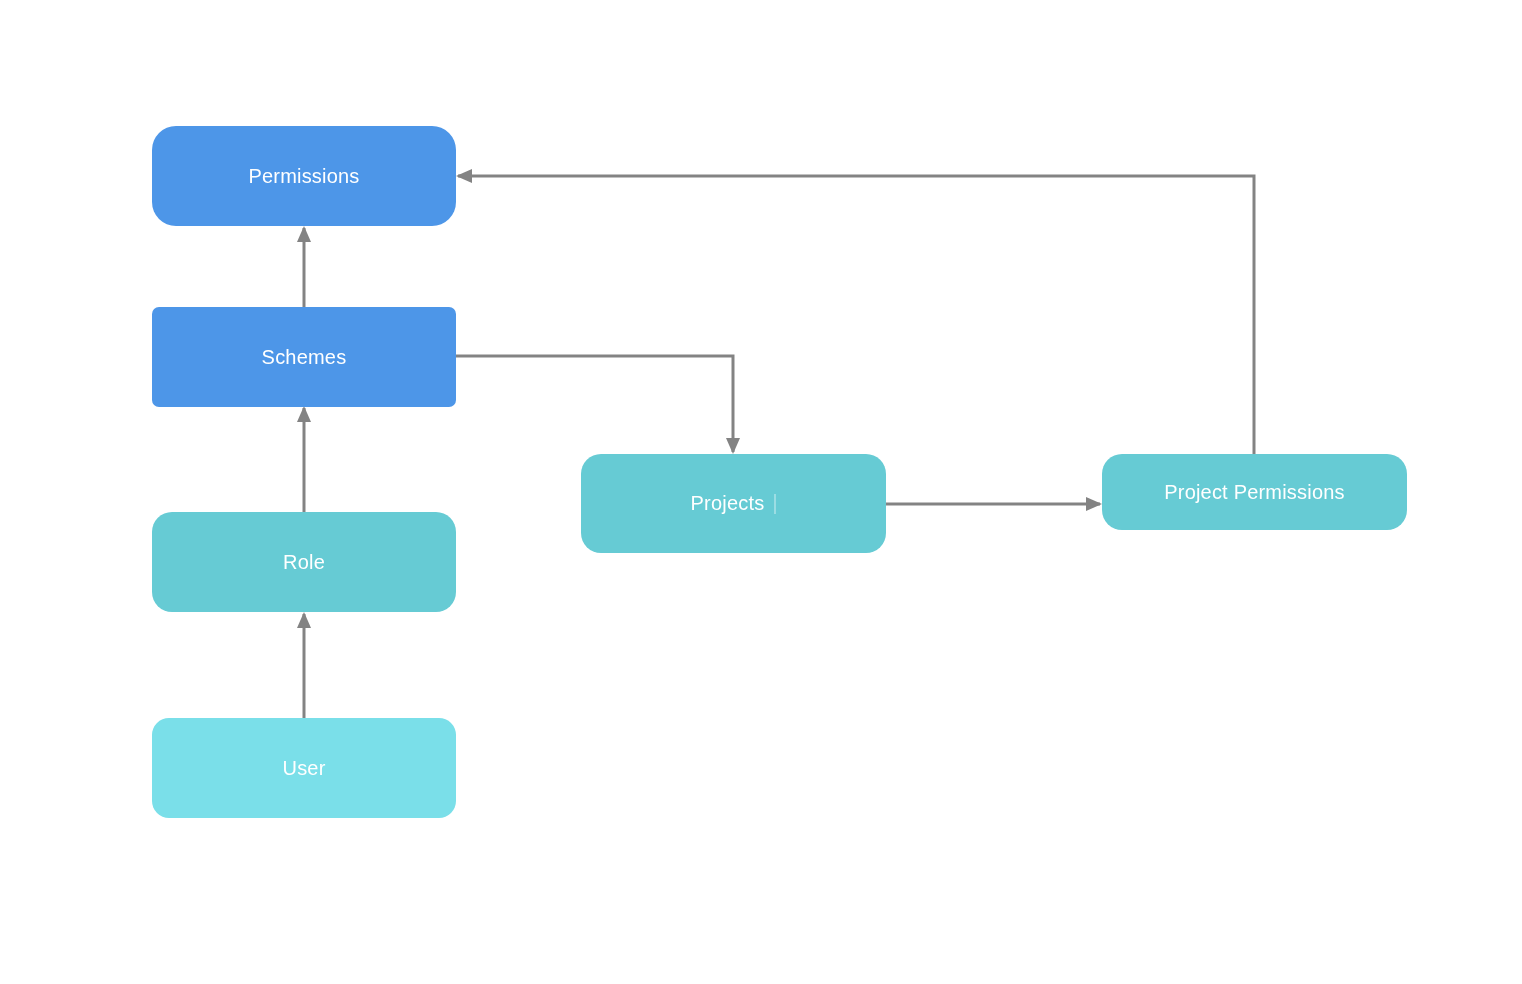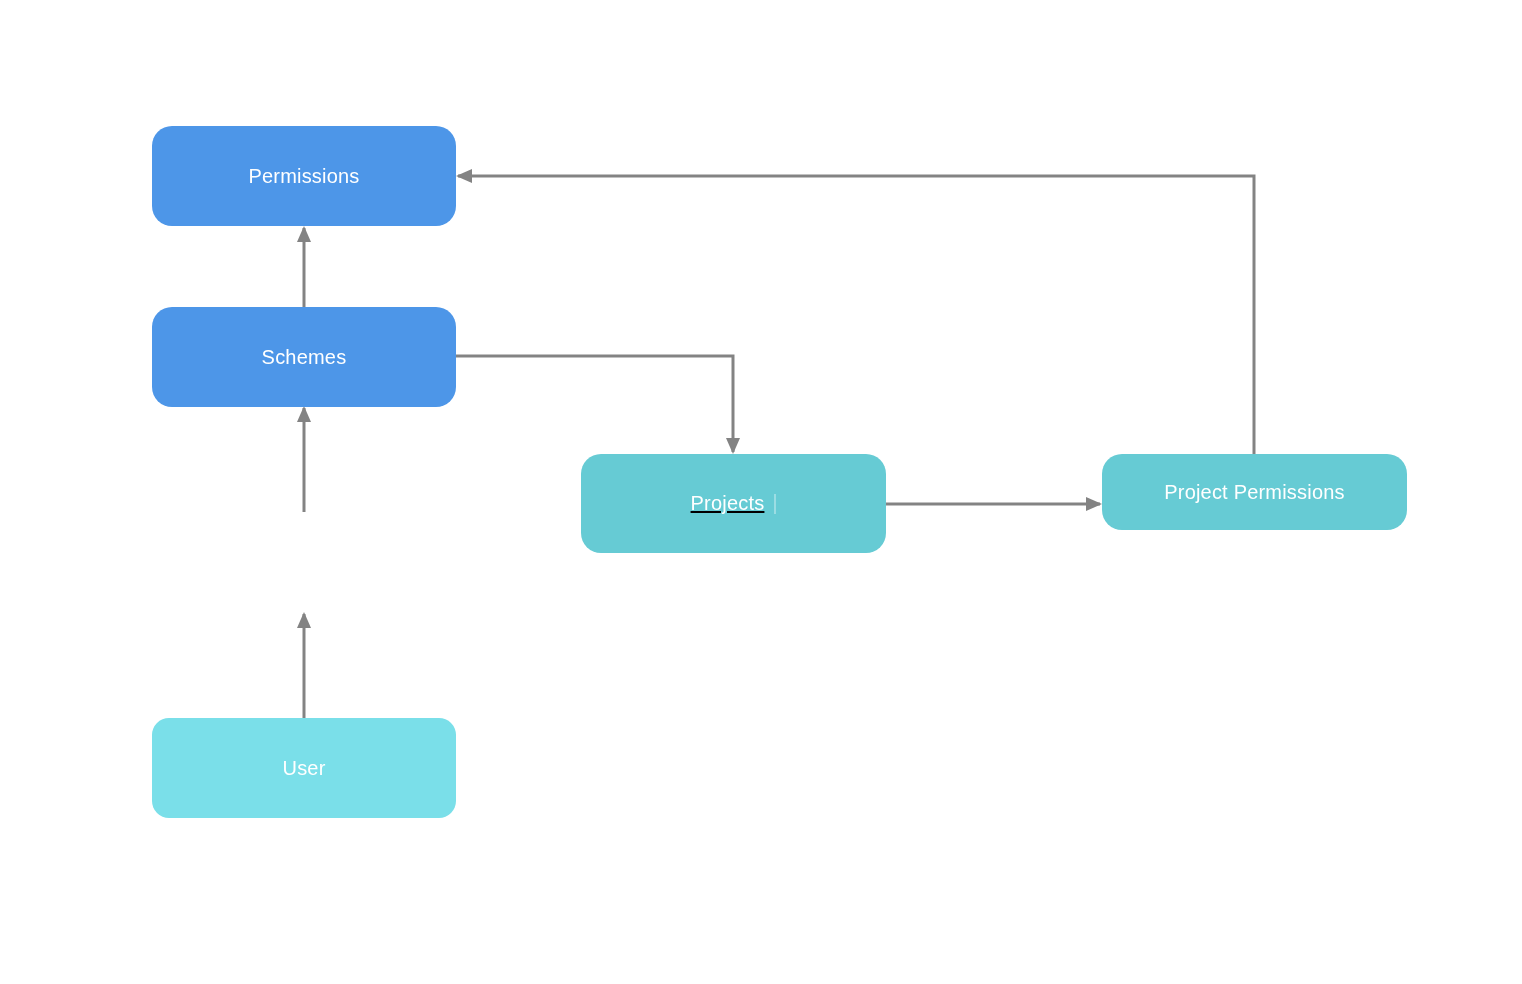--- a/index.html
+++ b/index.html
@@ -74,34 +74,37 @@
     </defs>
 
     <path class="edge" d="M304,718 L304,614" marker-end="url(#arrowhead)" style="stroke: rgb(131, 131, 131);"></path>
     <path class="edge" d="M304,512 L304,408" marker-end="url(#arrowhead)" style="stroke: rgb(131, 131, 131);"></path>
     <path class="edge" d="M304,307 L304,228" marker-end="url(#arrowhead)" style="stroke: rgb(131, 131, 131);"></path>
     <path class="edge" d="M456,356 L733,356 L733,452" marker-end="url(#arrowhead)" style="stroke: rgb(131, 131, 131);"></path>
     <path class="edge" d="M886,504 L1100,504" marker-end="url(#arrowhead)" style="stroke: rgb(131, 131, 131);"></path>
     <path class="edge" d="M1254,454 L1254,176 L458,176" marker-end="url(#arrowhead)" style="stroke: rgb(131, 131, 131);"></path>
   </svg>
 
-  <div class="node node-permissions" style="background-color: rgb(77, 150, 232);">
+  <div class="node node-permissions" style="background-color: rgb(77, 150, 232); border-radius: 24px;">
     <span class="node-label">Permissions</span>
   </div>
 
-  <div class="node node-schemes" style="background-color: rgb(77, 150, 232);">
+  <div class="node node-schemes" style="background-color: rgb(77, 150, 232); border-radius: 7px;">
     <span class="node-label">Schemes</span>
   </div>
 
+  <div class="node node-role" style="background-color: rgb(102, 203, 212);">
+    <span class="node-label">Role</span>
+  </div>
 
   <div class="node node-user" style="background-color: rgb(122, 223, 233);">
     <span class="node-label">User</span>
   </div>
 
-  <div class="node node-projects" style="background-color: rgb(102, 203, 212); text-decoration: underline;">
+  <div class="node node-projects" style="background-color: rgb(102, 203, 212);">
     <span class="node-label">Projects</span>
     <span class="caret"></span>
   </div>
 
   <div class="node node-project-permissions" style="background-color: rgb(102, 203, 212);">
     <span class="node-label">Project Permissions</span>
   </div>
 
 </div>
 

